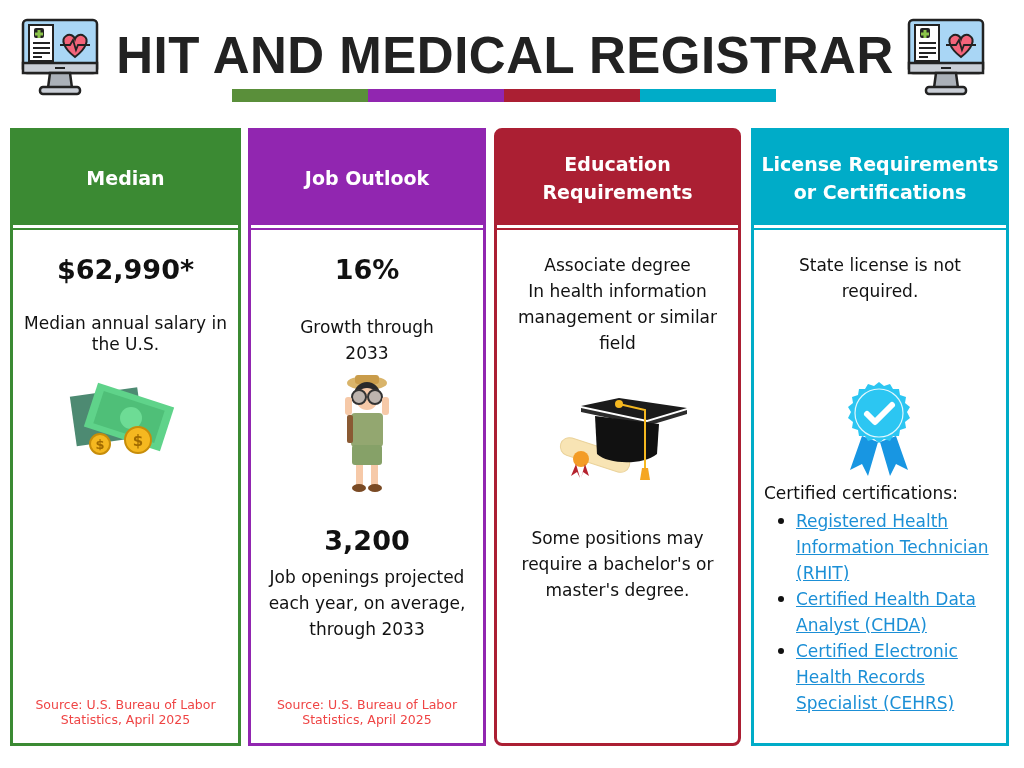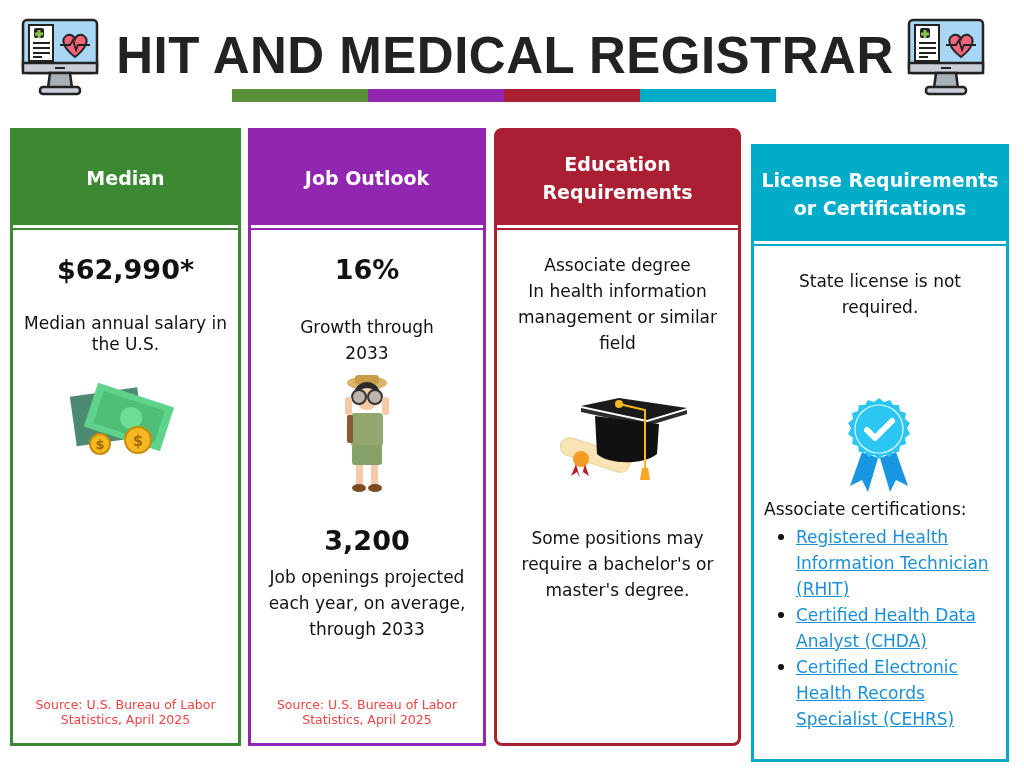--- a/index.html
+++ b/index.html
@@ -33,21 +33,21 @@
 
   .p-salary { left: 10px; width: 231px; border-color: #3b8a33; }
   .p-salary .panel-header { background: #3b8a33; }
   .p-salary .panel-body { border-color: #3b8a33; }
   .p-outlook { left: 248px; width: 238px; border-color: #9126b0; }
   .p-outlook .panel-header { background: #9126b0; }
   .p-outlook .panel-body { border-color: #9126b0; }
   .p-edu { left: 494px; width: 247px; border-color: #ab1f33; border-radius: 8px; }
   .p-edu .panel-header { background: #ab1f33; }
   .p-edu .panel-body { border-color: #ab1f33; }
-  .p-license { left: 751px; width: 258px; border-color: #00acc8; margin-top: 16px; }
+  .p-license { left: 751px; width: 258px; border-color: #00acc8; }
   .p-license .panel-header { background: #00acc8; }
   .p-license .panel-body { border-color: #00acc8; }
 
   .illus { position: absolute; }
   .opt-label { position: absolute; left: 10px; top: 250px; font-size: 17px; line-height: 26px; color: #111; }
   .cert-list { position: absolute; left: 20px; top: 278px; width: 230px; list-style: none; }
   .cert-list li { position: relative; padding-left: 22px; font-size: 17px; line-height: 26px; }
   .cert-list li::before { content: ""; position: absolute; left: 4px; top: 10px; width: 6px; height: 6px; border-radius: 50%; background: #111; }
   .cert-list a { color: #1b8fd6; text-decoration: underline; }
 </style>
@@ -171,20 +171,20 @@
   <div class="panel-header">License Requirements or Certifications</div>
   <div class="panel-body">
     <div class="center txt" style="top:22px; padding:0 34px;">State license is not required.</div>
     <svg class="illus" style="left:86px; top:150px;" width="78" height="100" viewBox="0 0 78 100">
       <path d="M22 56 L10 90 L22 84 L28 96 L38 62 Z" fill="#1896e2"></path>
       <path d="M56 56 L68 90 L56 84 L50 96 L40 62 Z" fill="#1896e2"></path>
       <polygon fill="#2cc6f2" points="39,2 44,6 50,4 53,9 59,9 60,15 66,17 65,23 70,27 67,32 70,38 65,42 66,48 60,50 59,56 53,56 50,61 44,59 39,63 34,59 28,61 25,56 19,56 18,50 12,48 13,42 8,38 11,32 8,27 13,23 12,17 18,15 19,9 25,9 28,4 34,6"></polygon>
       <circle cx="39" cy="33" r="24" fill="none" stroke="#ffffff" stroke-width="1.2" opacity="0.85"></circle>
       <polyline points="27,34 35,42 52,25" fill="none" stroke="#ffffff" stroke-width="6" stroke-linecap="round" stroke-linejoin="round"></polyline>
     </svg>
-    <div class="opt-label">Associate certifications:</div>
+    <div class="opt-label">Certified certifications:</div>
     <ul class="cert-list">
       <li><a href="#">Registered Health Information Technician (RHIT)</a></li>
       <li><a href="#">Certified Health Data Analyst (CHDA)</a></li>
       <li><a href="#">Certified Electronic Health Records Specialist (CEHRS)</a></li>
     </ul>
   </div>
 </div>
 
 </body></html>

